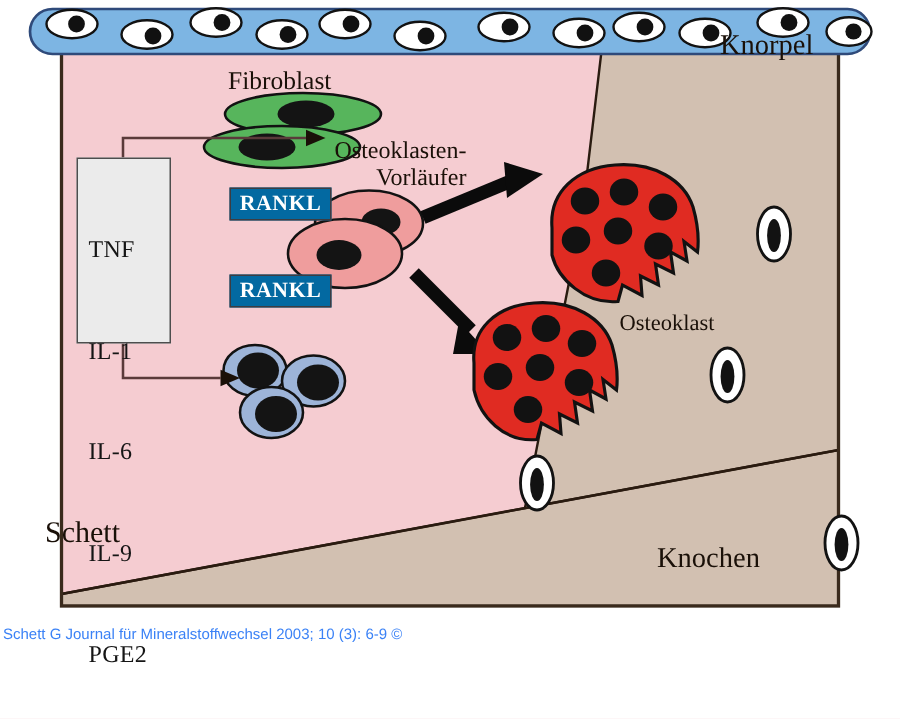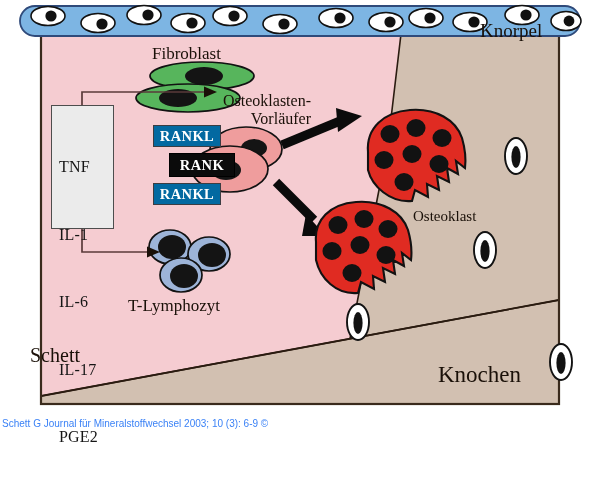--- a/index.html
+++ b/index.html
@@ -15,21 +15,21 @@
 
   
   .lbl{position:absolute;font-family:"Liberation Serif",serif;
        color:#1a1008;white-space:nowrap;line-height:1.12;}
   .lbl-fibroblast{left:134px;top:40px;font-size:17px;}
   .lbl-knorpel{left:420px;top:16px;font-size:19px;margin-left:42px;}
   .lbl-precursor{left:205px;top:88px;font-size:16px;text-align:center;}
   .lbl-osteoklast{left:395px;top:204px;font-size:15px;}
   .lbl-tlympho{left:110px;top:292px;font-size:17px;}
   .lbl-erosion{left:12px;top:340px;font-size:20px;}
-  .lbl-knochen{left:420px;top:358px;font-size:23px;}
+  .lbl-knochen{left:420px;top:358px;font-size:19px;}
 
   
   #cytobox{position:absolute;left:33px;top:101px;width:63px;height:124px;
            background:#ebebeb;border:1.4px solid #4d4d4d;box-sizing:border-box;
            padding:3px 0 0 7px;}
   #cytobox div{font-family:"Liberation Serif",serif;font-size:16px;
                color:#151515;line-height:19.6px;letter-spacing:.2px;margin-top:48px;}
 
   
   .chip{position:absolute;display:flex;align-items:center;justify-content:center;
@@ -238,41 +238,39 @@
           <ellipse cx="543" cy="358" rx="11" ry="18" fill="#ffffff"></ellipse>
           <ellipse cx="543" cy="359" rx="4.6" ry="11" fill="#121212" stroke="none"></ellipse>
         </g>
       </g>
     </svg>
 
     <div id="cytobox">
       <div>TNF</div>
       <div>IL-1</div>
       <div>IL-6</div>
-      <div>IL-17</div>
+      <div>IL-9</div>
       <div>PGE2</div>
       <div>PTHrp</div>
     </div>
 
     <div class="chip chip-rankl" id="rankl-top">RANKL</div>
-    <div class="chip chip-rank" id="rank-mid">RANK</div>
     <div class="chip chip-rankl" id="rankl-bot">RANKL</div>
 
     <div class="lbl lbl-fibroblast">Fibroblast</div>
 
     <div class="lbl lbl-knorpel">Knorpel</div>
 
     <div class="lbl lbl-precursor">
       <span>Osteoklasten-</span><br>
       <span style="display:inline-block;width:100%;text-align:right;">Vorläufer</span>
     </div>
 
     <div class="lbl lbl-osteoklast">Osteoklast</div>
 
-    <div class="lbl lbl-tlympho">T-Lymphozyt</div>
 
     <div class="lbl lbl-erosion">Schett</div>
 
     <div class="lbl lbl-knochen">Knochen</div>
   </div>
 
   <div id="caption">Schett G Journal für Mineralstoffwechsel 2003; 10 (3): 6-9 ©</div>
 </div>
 
 </body></html>

